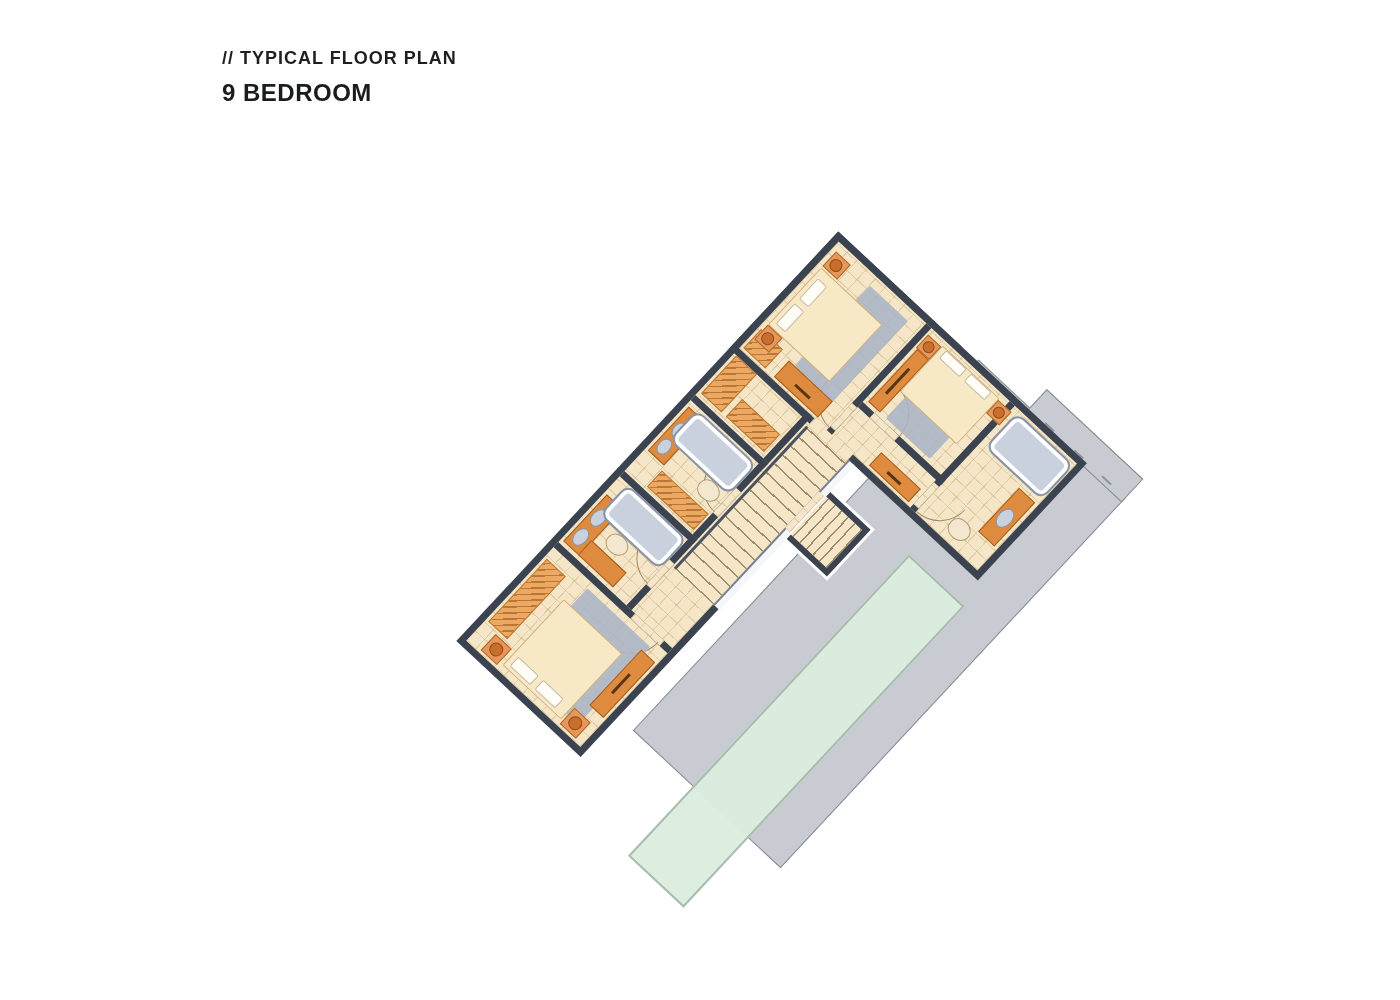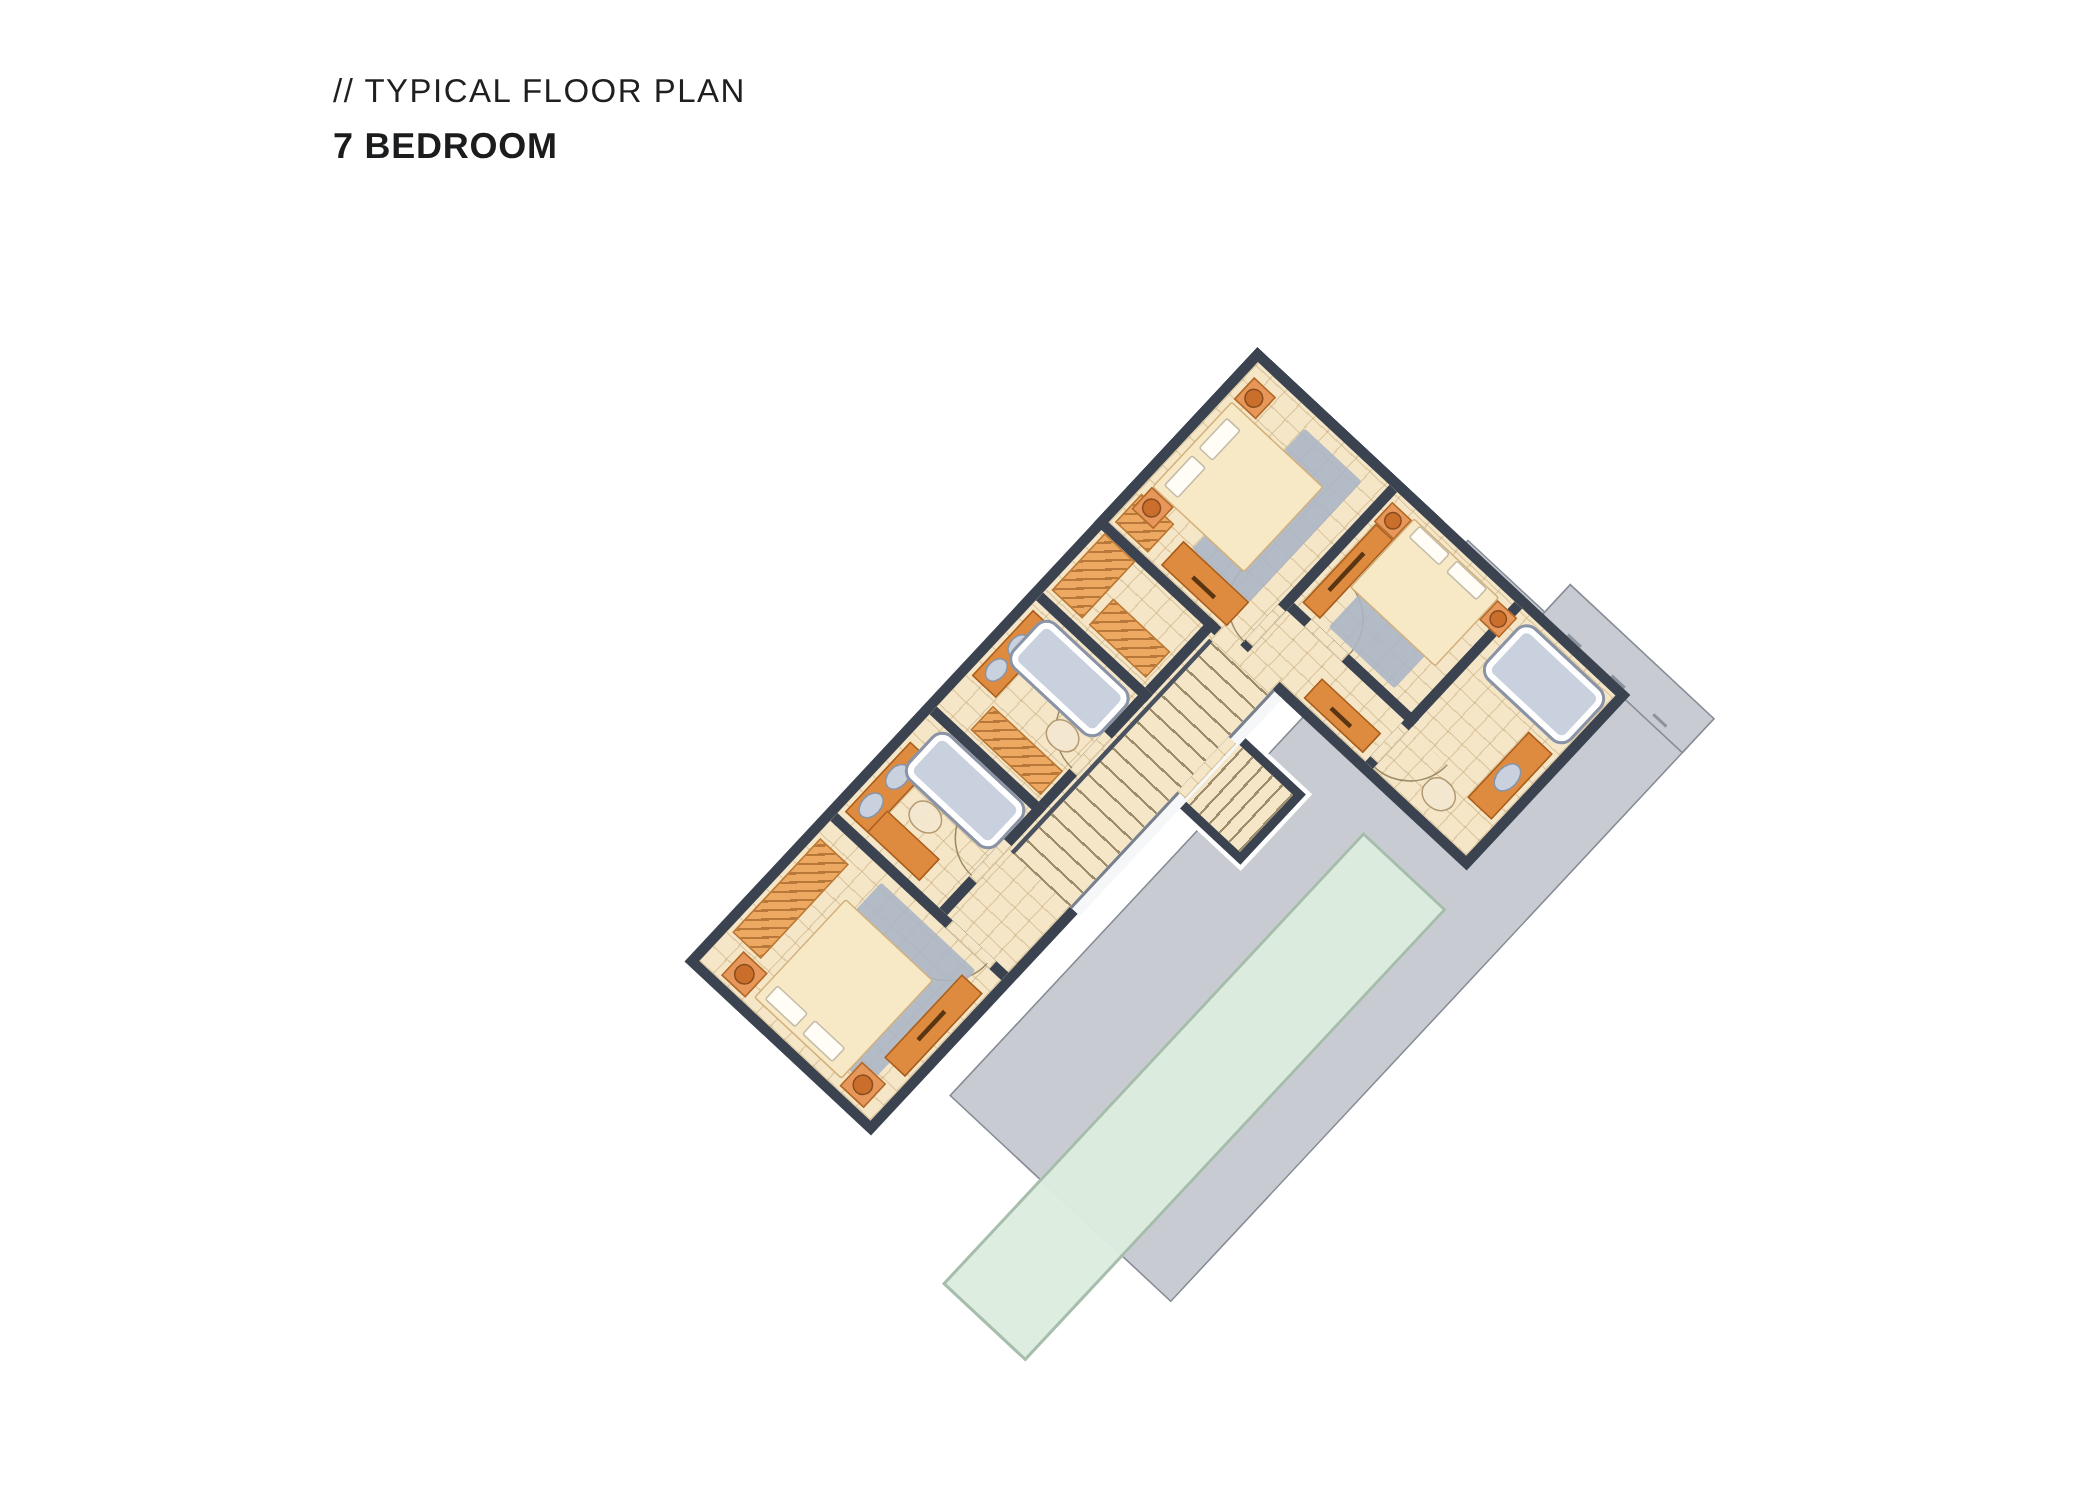--- a/index.html
+++ b/index.html
@@ -3,21 +3,21 @@
 <meta charset="utf-8">
 <style>
   html,body{margin:0;padding:0;}
   body{width:1400px;height:1000px;background:var(--background,#FFFFFF);overflow:hidden;
        font-family:"Liberation Sans",sans-serif;position:relative;}
   .abs{position:absolute;}
 
   
   .header{position:absolute;left:222px;top:40px;color:var(--text-dark,#1B1C1E);}
   .title{font-size:43px;font-weight:700;letter-spacing:1px;line-height:1.05;}
-  .subtitle{font-size:22px;font-weight:400;letter-spacing:1px;margin-top:8px;color:#1e1f21;}
+  .subtitle{font-size:18px;font-weight:700;letter-spacing:1px;margin-top:8px;color:#1e1f21;}
   .unit{font-size:24px;font-weight:700;letter-spacing:0.5px;margin-top:10px;}
 
   
   .rot{position:absolute;left:465px;top:319px;width:700px;height:520px;
        transform:rotate(-47deg);}
 
   
   .wallbg{background:var(--wall,#3A434F);}
   .floor{background-color:var(--floor,#F4E6C6);
          background-image:
@@ -57,21 +57,21 @@
   .arc.bl{border-left-width:1.6px;border-bottom-width:1.6px;border-bottom-left-radius:100%;}
   .arc.br{border-right-width:1.6px;border-bottom-width:1.6px;border-bottom-right-radius:100%;}
 
   .bay{box-shadow:0 0 0 3px #FFFFFF;}
 </style>
 </head>
 <body>
 
 <div class="header">
   <div class="subtitle">// TYPICAL FLOOR PLAN</div>
-  <div class="unit">7 BEDROOM</div>
+  <div class="unit">9 BEDROOM</div>
 </div>
 
 <div class="rot">
 
   <div class="abs roof" style="left:115px;top:230px;width:505px;height:200px;"></div>
   <div class="abs roof" style="left:615px;top:300px;width:30px;height:130px;"></div>
   <div class="abs ridge" style="left:620px;top:322px;width:2px;height:12px;"></div>
   <div class="abs ridge" style="left:620px;top:362px;width:2px;height:12px;"></div>
   <div class="abs ridge" style="left:620px;top:400px;width:2px;height:12px;"></div>
   <div class="abs skylight" style="left:20px;top:312px;width:408px;height:72px;"></div>

